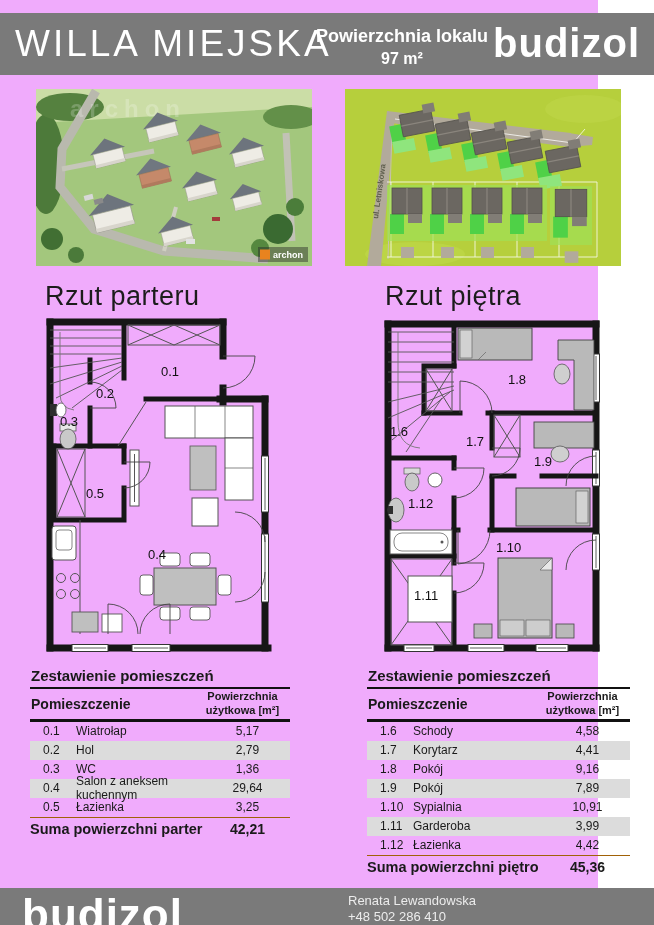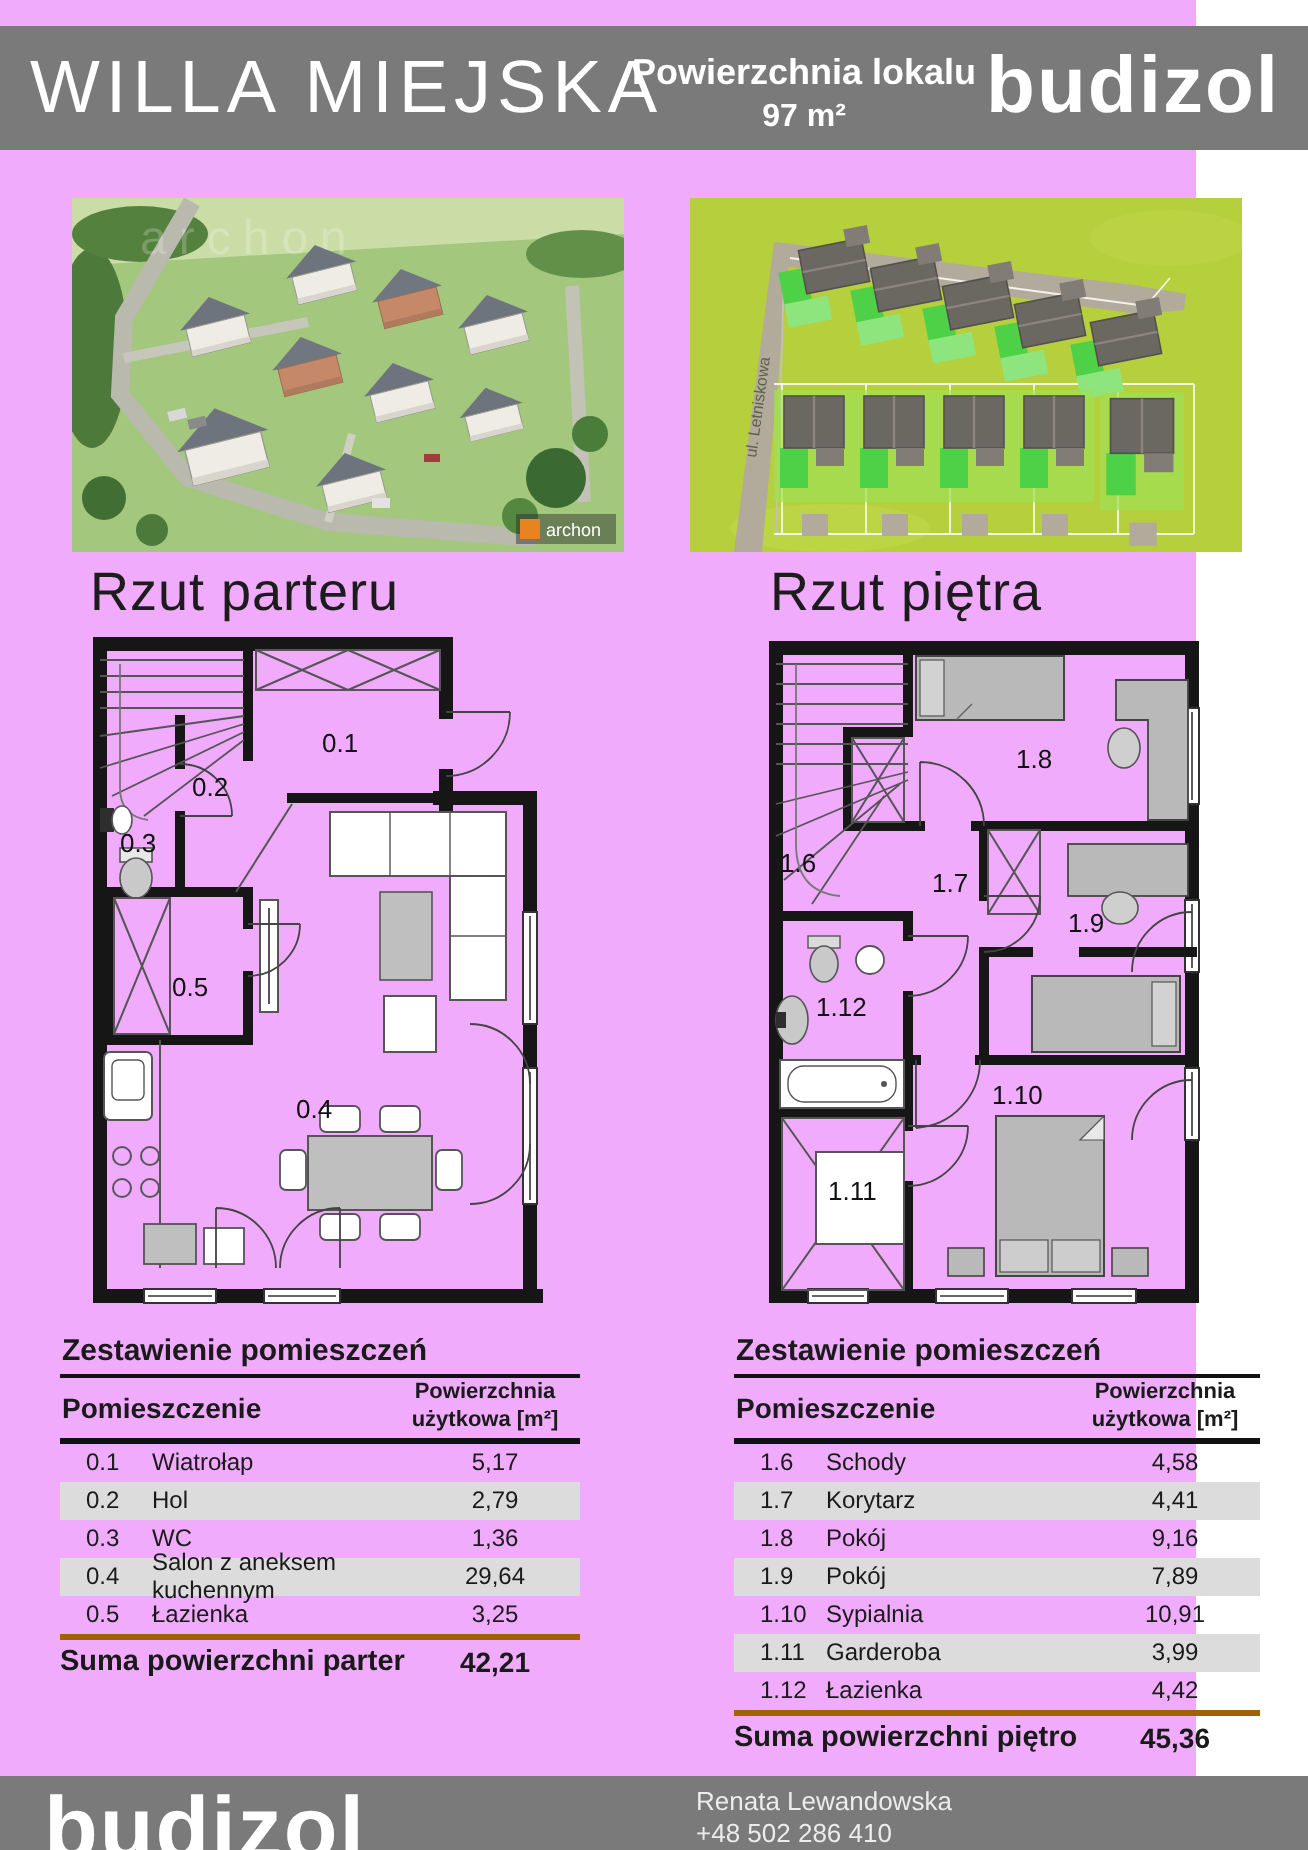--- a/index.html
+++ b/index.html
@@ -8,21 +8,21 @@
 
   
   .topbar{position:absolute;left:0;top:13px;width:654px;height:62px;background:#7a7a7a;color:#fff;}
   .main-title{position:absolute;left:15px;top:10px;font-size:37px;font-weight:400;letter-spacing:3px;color:#fff;}
   .area-block{position:absolute;left:302px;top:13px;width:200px;text-align:center;}
   .area-label{font-size:18px;font-weight:bold;}
   .area-value{font-size:16px;font-weight:bold;margin-top:3px;}
   .brand{position:absolute;right:14px;top:8px;font-size:40px;font-weight:bold;letter-spacing:1px;}
 
   
-  .imgbox{position:absolute;top:99px;width:276px;height:177px;overflow:hidden;}
+  .imgbox{position:absolute;top:89px;width:276px;height:177px;overflow:hidden;font-weight:bold;}
   .imgbox svg{display:block;}
   .estate{left:36px;}
   .siteplan{left:345px;}
 
   
   .plan-title{position:absolute;top:281px;font-size:27px;color:#1c1c1c;letter-spacing:0.5px;}
   .pt-ground{left:45px;} .pt-upper{left:385px;}
 
   .planbox{position:absolute;}
   .planbox svg{display:block;}
@@ -37,21 +37,21 @@
   .rtable.right{left:367px;width:263px;}
   .t-title{font-size:15px;font-weight:bold;padding:1px 0 3px 1px;border-bottom:2.5px solid #111;}
   .t-head{display:flex;align-items:center;justify-content:space-between;border-bottom:3px solid #111;padding:1px 0;}
   .c1{font-weight:bold;font-size:14px;padding-left:1px;}
   .c2{font-weight:bold;font-size:11px;width:95px;text-align:center;line-height:1.25;}
   .t-row{display:flex;align-items:center;height:19px;}
   .t-row .no{width:46px;padding-left:13px;box-sizing:border-box;}
   .t-row .nm{flex:1;}
   .t-row .ar{width:85px;text-align:center;}
   .t-row.alt{background:#dcdcdc;}
-  .t-total{display:flex;align-items:center;border-top:3px solid #a16207;font-weight:bold;padding-top:3px;}
+  .t-total{display:flex;align-items:center;border-top:1px solid #a16207;font-weight:bold;padding-top:3px;}
   .t-total .lab{flex:1;font-size:14.5px;}
   .t-total .val{width:85px;text-align:center;font-size:14px;}
 
   
   .footbar{position:absolute;left:0;top:888px;width:654px;height:37px;background:#7a7a7a;overflow:hidden;}
   .foot-brand{position:absolute;left:22px;top:2px;font-size:44px;font-weight:bold;color:#fff;letter-spacing:1px;}
   .contact{position:absolute;left:348px;top:5px;color:#ececec;font-size:13px;line-height:16px;}
 </style>
 </head>
 <body>

